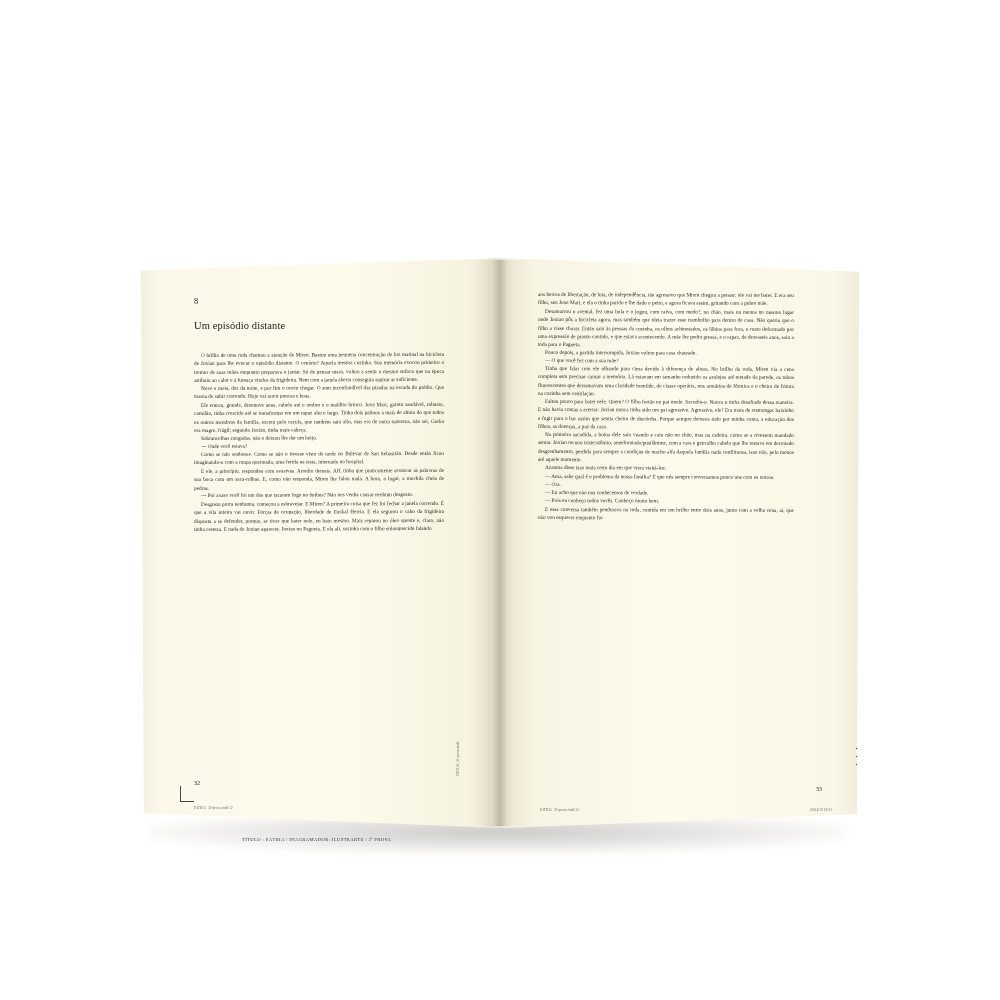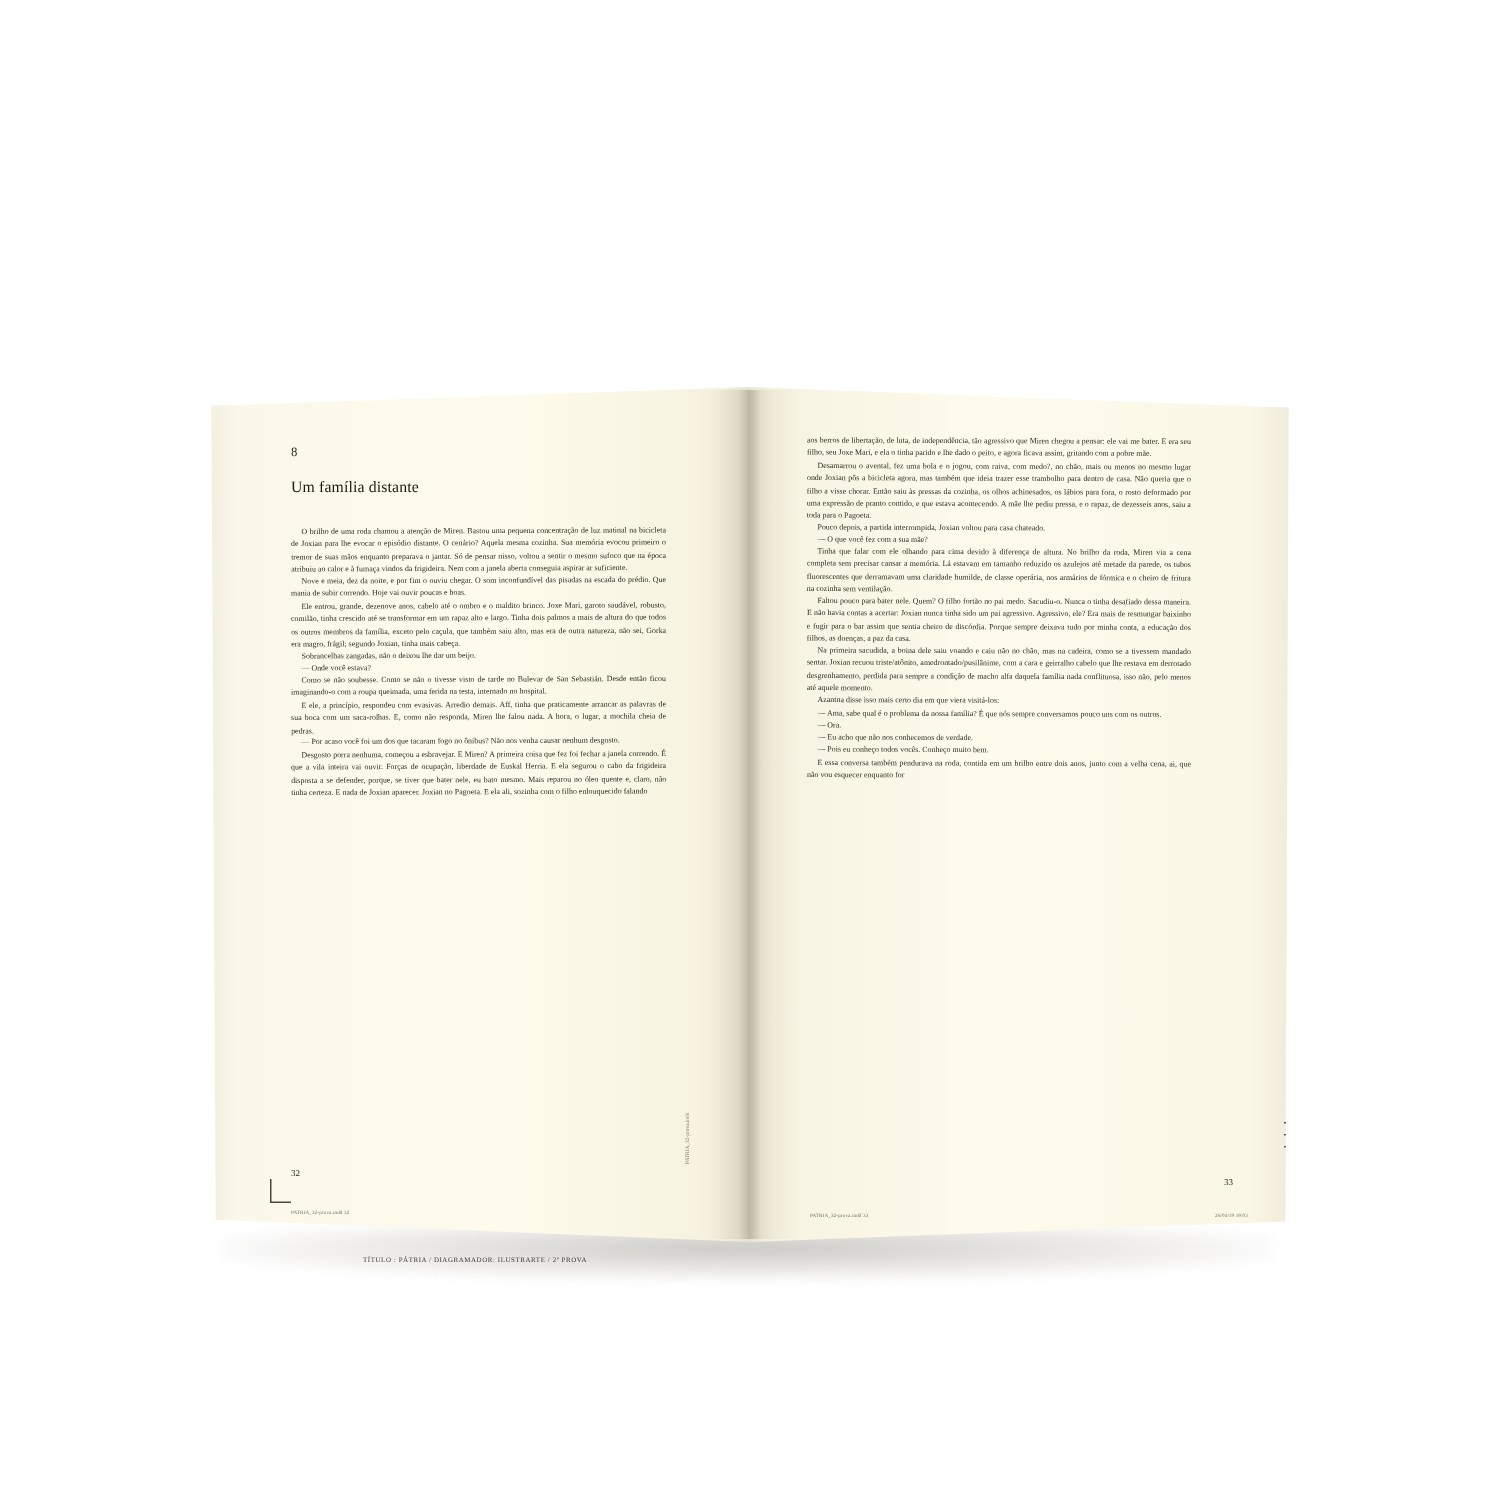--- a/index.html
+++ b/index.html
@@ -228,21 +228,21 @@
 <div id="stage">
 
   <div class="book">
 
     <div class="book-shadow"></div>
 
     <div class="page left">
       <div class="edge-stack-left"></div>
       <div class="textcol">
         <div class="chapnum">8</div>
-        <div class="chaptitle">Um família distante</div>
+        <div class="chaptitle">Um episódio distante</div>
 
         <p class="body">O brilho de uma roda chamou a atenção de Miren. Bastou uma pequena concentração de luz matinal na bicicleta de Joxian para lhe evocar o episódio distante. O cenário? Aquela mesma cozinha. Sua memória evocou primeiro o tremor de suas mãos enquanto preparava o jantar. Só de pensar nisso, voltou a sentir o mesmo sufoco que na época atribuiu ao calor e à fumaça vindos da frigideira. Nem com a janela aberta conseguia aspirar ar suficiente.</p>
         <p class="body">Nove e meia, dez da noite, e por fim o ouviu chegar. O som inconfundível das pisadas na escada do prédio. Que mania de subir correndo. Hoje vai ouvir poucas e boas.</p>
         <p class="body">Ele entrou, grande, dezenove anos, cabelo até o ombro e o maldito brinco. Joxe Mari, garoto saudável, robusto, comilão, tinha crescido até se transformar em um rapaz alto e largo. Tinha dois palmos a mais de altura do que todos os outros membros da família, exceto pelo caçula, que também saiu alto, mas era de outra natureza, não sei, Gorka era magro, frágil; segundo Joxian, tinha mais cabeça.</p>
         <p class="body">Sobrancelhas zangadas, não o deixou lhe dar um beijo.</p>
         <p class="body dash">— Onde você estava?</p>
         <p class="body">Como se não soubesse. Como se não o tivesse visto de tarde no Bulevar de San Sebastián. Desde então ficou imaginando-o com a roupa queimada, uma ferida na testa, internado no hospital.</p>
         <p class="body">E ele, a princípio, respondeu com evasivas. Arredio demais. Aff, tinha que praticamente arrancar as palavras de sua boca com um saca-rolhas. E, como não responda, Miren lhe falou nada. A hora, o lugar, a mochila cheia de pedras.</p>
         <p class="body dash">— Por acaso você foi um dos que tacaram fogo no ônibus? Não nos venha causar nenhum desgosto.</p>
         <p class="body">Desgosto porra nenhuma, começou a esbravejar. E Miren? A primeira coisa que fez foi fechar a janela correndo. É que a vila inteira vai ouvir. Forças de ocupação, liberdade de Euskal Herria. E ela segurou o cabo da frigideira disposta a se defender, porque, se tiver que bater nele, eu bato mesmo. Mais reparou no óleo quente e, claro, não tinha certeza. E nada de Joxian aparecer. Joxian no Pagoeta. E ela ali, sozinha com o filho enlouquecido falando</p>

